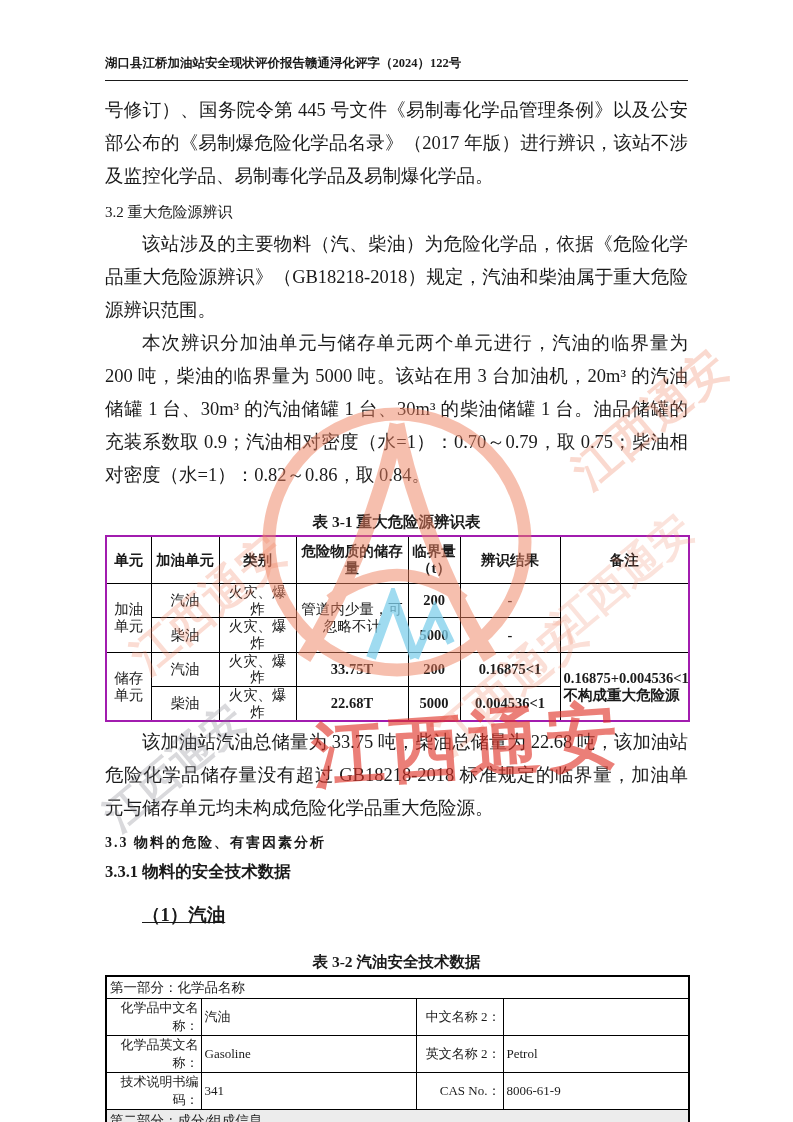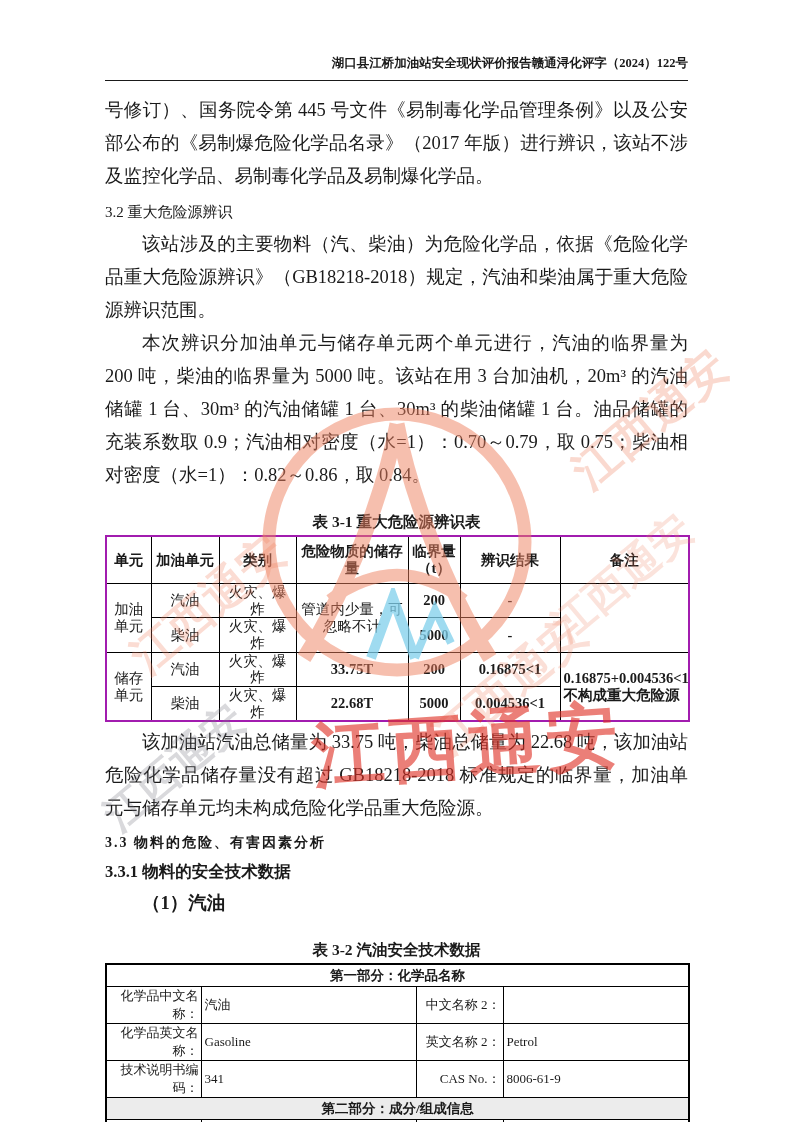--- a/index.html
+++ b/index.html
@@ -1,50 +1,50 @@
 <!DOCTYPE html>
 <html><head>
 <meta charset="utf-8">
 <style>
   html,body{margin:0;padding:0;background:#ffffff;}
   body{width:793px;height:1122px;position:relative;overflow:hidden;
        font-family:"Liberation Serif","DejaVu Serif",serif;color:#1a1a1a;}
   .content{position:absolute;left:105px;top:55px;width:583px;z-index:1;}
 
   
-  .pg-header{display:flex;justify-content:flex-end;align-items:flex-end;
+  .pg-header{display:flex;justify-content:flex-start;align-items:flex-end;
              font-size:12.5px;font-weight:bold;padding-bottom:8px;
              border-bottom:1.5px solid #1a1a1a;}
 
   
   .para{font-size:18.5px;line-height:33px;margin:0;text-align:justify;}
   .indent{text-indent:2em;}
   .p1{margin-top:13px;}
   .p4{margin-top:4px;}
 
   h2.sec{font-size:15px;margin:10px 0 6px 0;font-weight:normal;}
   h2.sec2{font-size:14px;margin:9px 0 0 0;font-weight:bold;letter-spacing:2px;}
   h3.sec{font-size:16.5px;margin:9px 0 0 0;font-weight:bold;}
-  .item{font-size:18.5px;line-height:33px;margin:4px 0 0 0;text-indent:2em;font-weight:bold;}
+  .item{font-size:18.5px;line-height:33px;margin:16px 0 0 0;text-indent:2em;font-weight:bold;text-decoration:underline;}
 
   .caption{font-size:15.5px;font-weight:bold;text-align:center;line-height:24px;margin-top:18px;}
 
   
   table.t1{width:100%;border-collapse:collapse;table-layout:fixed;border:2px solid #a21caf;
            font-size:14.5px;text-align:center;margin-top:1px;}
   table.t1 th,table.t1 td{border:1px solid #000;padding:0 2px;height:22px;line-height:1.15;overflow:hidden;}
   table.t1 th{height:46px;font-weight:bold;}
   table.t1 .num{font-weight:bold;}
   table.t1 .remark{font-weight:bold;text-align:left;padding:0 3px;}
 
   
   table.t2{width:100%;border-collapse:collapse;table-layout:fixed;border:2px solid #000;
            font-size:13px;margin-top:1px;}
   table.t2 td{border:1px solid #000;height:21px;padding:0 3px;overflow:hidden;}
-  table.t2 .band{font-weight:bold;text-align:center;font-size:13.5px;margin-top:17px;}
+  table.t2 .band{font-weight:normal;text-align:left;font-size:13.5px;margin-top:17px;}
   table.t2 .gray{background:#ececec;}
   table.t2 .lbl{text-align:right;padding-right:2px;}
   table.t2 .val{text-align:left;}
   table.t2 .comp{text-align:center;}
 
   
   .wm{position:absolute;left:0;top:0;width:793px;height:1122px;z-index:2;pointer-events:none;}
   .wm-diag{position:absolute;font-weight:bold;white-space:nowrap;
            transform-origin:left top;font-family:"Liberation Serif",serif;}
   .stamp{position:absolute;left:312px;top:698px;font-size:72px;font-weight:bold;

